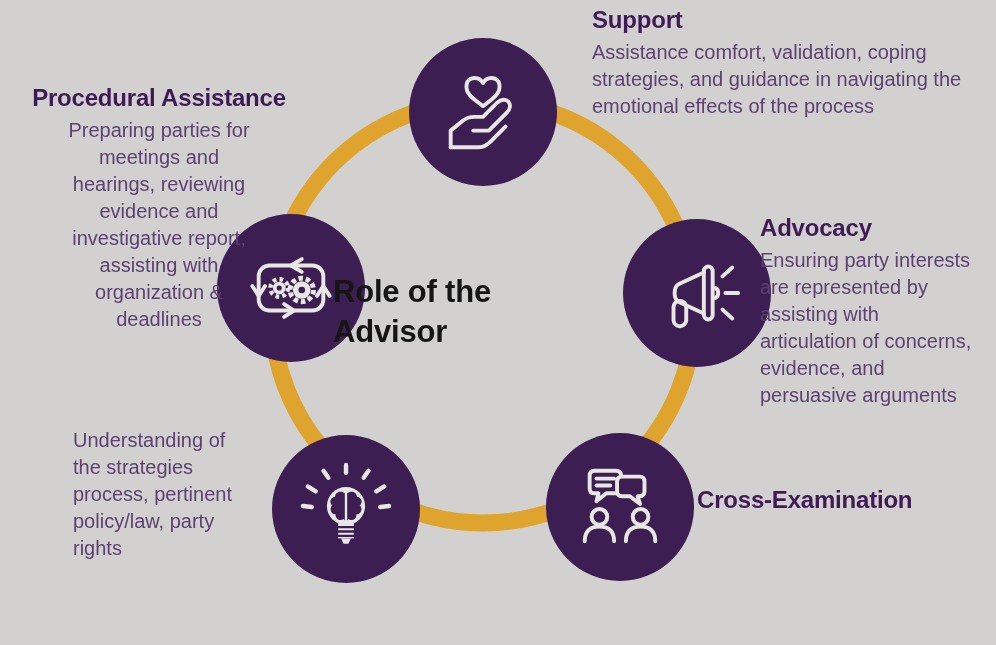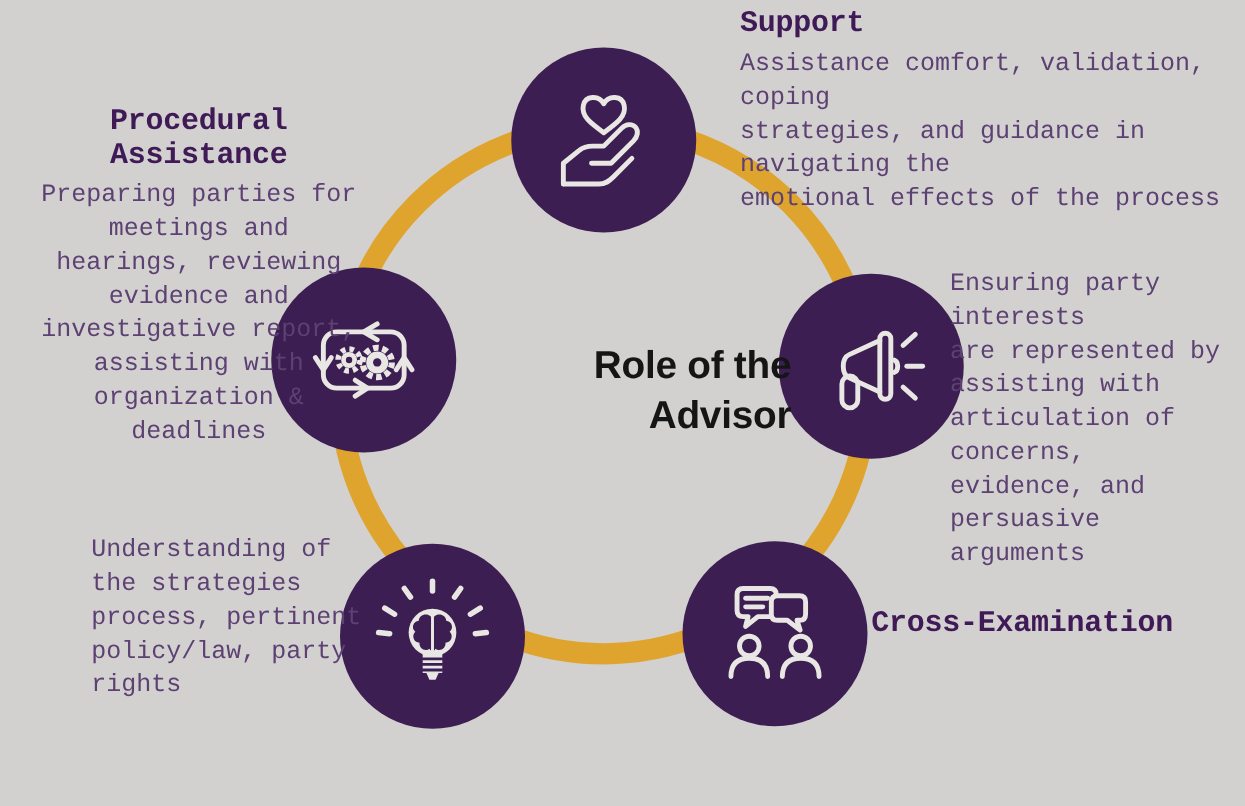--- a/index.html
+++ b/index.html
@@ -31,24 +31,24 @@
   .icon{display:block;}
   .icon .st{fill:none;stroke:var(--icon);stroke-width:4;stroke-linecap:round;stroke-linejoin:round;}
   .icon .st5{fill:none;stroke:var(--icon);stroke-width:4.5;stroke-linecap:round;stroke-linejoin:round;}
   .icon .fillw{fill:var(--icon);stroke:none;}
   .icon .fillp{fill:var(--circle);stroke:none;}
   .icon .bub{fill:var(--circle);stroke:var(--icon);stroke-width:4;stroke-linejoin:round;}
   .icon .teeth{fill:none;stroke:var(--icon);stroke-linecap:butt;}
   .icon .pline{fill:none;stroke:var(--circle);stroke-width:2.4;}
   .center-title{
     position:absolute;left:333px;top:272px;width:300px;
-    text-align:right;font-size:31px;line-height:40px;font-weight:700;
+    text-align:left;font-size:31px;line-height:40px;font-weight:700;
     color:var(--title);white-space:pre-line;letter-spacing:-0.2px;
   }
-  .section{position:absolute;font-family:Liberation Mono, monospace;}
+  .section{position:absolute;}
   .section h2{margin:0 0 5px;font-size:24px;font-weight:700;color:var(--heading);letter-spacing:-0.2px;}
   .section p{margin:0;font-size:20px;line-height:27px;color:var(--body);white-space:pre-line;}
   .sec-support{left:592px;top:6px;width:400px;}
   .sec-procedural{left:28px;top:84px;width:262px;text-align:center;}
   .sec-advocacy{left:760px;top:214px;width:236px;}
   .sec-knowledge{left:73px;top:427px;width:220px;}
   .sec-crossexam{left:697px;top:486px;width:300px;}
 </style>
 </head>
 <body>
@@ -142,20 +142,21 @@
 meetings and
 hearings, reviewing
 evidence and
 investigative report,
 assisting with
 organization &amp;
 deadlines</p>
   </div>
 
   <div class="section sec-advocacy">
+    <h2>Advocacy</h2>
     <p>Ensuring party interests
 are represented by
 assisting with
 articulation of concerns,
 evidence, and
 persuasive arguments</p>
   </div>
 
   <div class="section sec-knowledge">
     <p>Understanding of

